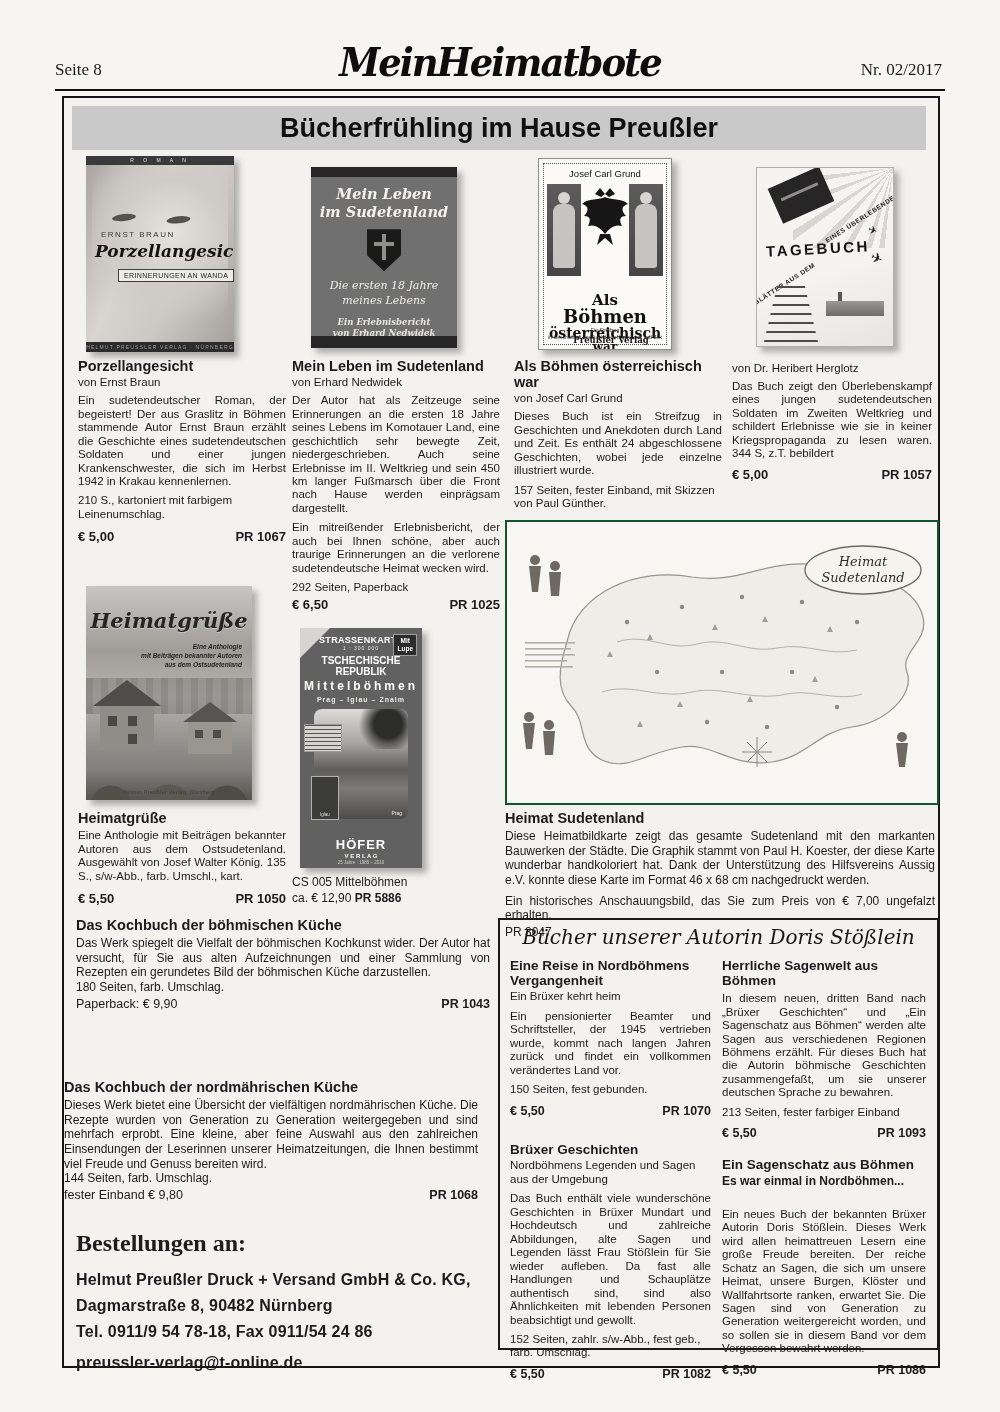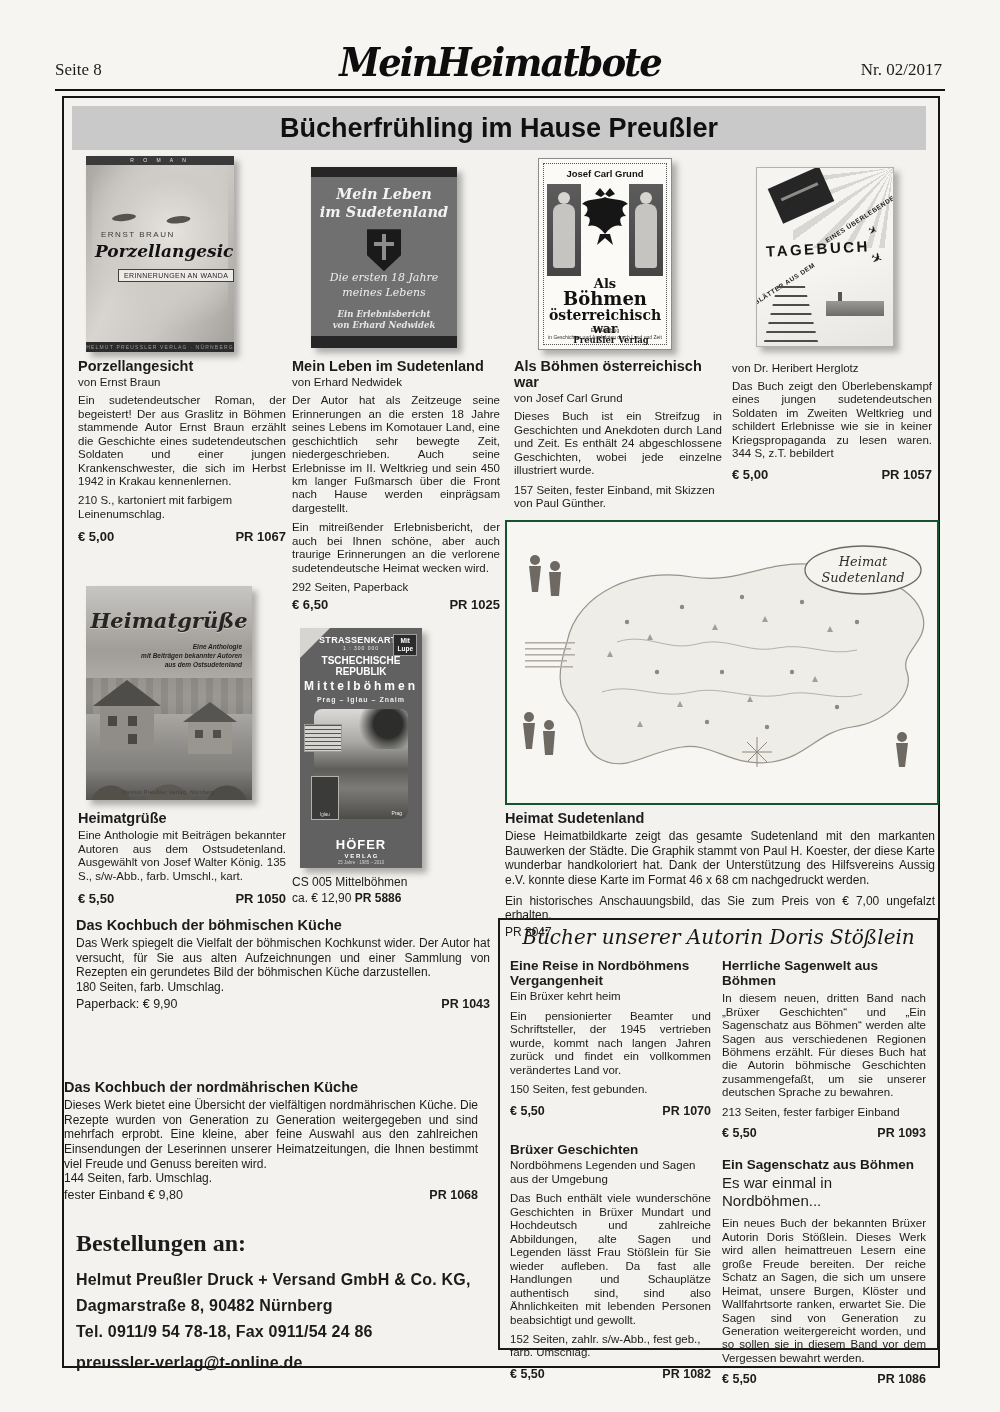--- a/index.html
+++ b/index.html
@@ -57,41 +57,41 @@
   
   .cover2{left:311px;top:167px;width:146px;height:181px;background:#707070;text-align:center;}
   .c2-strip-top{position:absolute;top:0;left:0;right:0;height:10px;background:#262626;}
   .c2-strip-bot{position:absolute;bottom:0;left:0;right:0;height:12px;background:#262626;}
   .c2-title{margin-top:18px;font-family:"DejaVu Serif",serif;font-style:italic;font-weight:bold;
     font-size:14.5px;line-height:1.25;color:#f3f2f0;}
   .c2-crest{position:relative;margin:8px auto 0;width:34px;height:42px;background:#1a1a1a;
     clip-path:polygon(0 0,100% 0,100% 62%,50% 100%,0 62%);}
   .c2-crest::before{content:"";position:absolute;left:45%;top:12%;width:12%;height:62%;background:#8d8d8b;}
   .c2-crest::after{content:"";position:absolute;left:22%;top:30%;width:56%;height:10%;background:#8d8d8b;}
-  .c2-sub{margin-top:0;font-family:"DejaVu Serif",serif;font-style:italic;font-size:11px;
+  .c2-sub{margin-top:8px;font-family:"DejaVu Serif",serif;font-style:italic;font-size:11px;
     line-height:1.3;color:#efeeec;}
   .c2-note{margin-top:9px;font-family:"DejaVu Serif",serif;font-style:italic;font-weight:bold;
     font-size:8.5px;line-height:1.35;color:#e7e6e4;}
   .c2-logo{margin:7px auto 0;width:16px;height:20px;background:#dbd9d5;
     clip-path:polygon(0 0,100% 0,100% 62%,50% 100%,0 62%);}
 
   
   .cover3{left:538px;top:158px;width:132px;height:190px;background:#fbfaf7;border:1px solid #8d8d8d;text-align:center;}
   .c3-dotted{position:absolute;inset:4px;border:1px dotted #555;pointer-events:none;}
-  .c3-author{position:absolute;top:9px;left:0;right:0;font-size:9.5px;font-weight:bold;color:#131313;}
+  .c3-author{position:absolute;top:9px;left:0;right:0;font-size:9.5px;font-weight:normal;color:#131313;}
   .c3-panel{position:absolute;top:25px;width:34px;height:92px;background:linear-gradient(#5c5c5c,#454545);}
   .c3-panel.left{left:8px;} .c3-panel.right{right:8px;}
   .c3-panel::before{content:"";position:absolute;top:8px;left:11px;width:12px;height:12px;
     background:#d7d5d1;border-radius:50%;}
   .c3-panel::after{content:"";position:absolute;top:20px;left:6px;width:22px;height:64px;
     background:#d3d1cd;border-radius:8px 8px 3px 3px;opacity:.9;}
   .c3-eagle{position:absolute;left:41px;top:28px;width:50px;height:62px;}
   .c3-titles{position:absolute;top:118px;left:0;right:0;font-family:"DejaVu Serif",serif;
     font-weight:bold;color:#111;}
-  .c3-t1{font-size:13px;line-height:1;}
+  .c3-t1{font-size:15px;line-height:1;margin-top:16px;}
   .c3-t2{font-size:18px;line-height:1;}
   .c3-t3{font-size:14px;line-height:1.1;}
   .c3-t4{font-size:12px;line-height:1.1;}
   .c3-subs{position:absolute;top:168px;left:4px;right:4px;font-size:5px;color:#333;line-height:1.35;}
   .c3-pub{position:absolute;bottom:4px;left:12px;right:0;font-family:"DejaVu Serif",serif;
     font-weight:bold;font-size:8.5px;color:#161616;}
 
   
   .cover4{left:756px;top:167px;width:136px;height:178px;border:1px solid #b3b1ad;
     background:linear-gradient(160deg,#f5f4f1 55%,#e7e5e1 100%);}
@@ -186,21 +186,21 @@
 
   
   .doris{position:absolute;left:498px;top:918px;width:437px;height:428px;border:2px solid #1a1a1a;}
   .doris-title{position:absolute;top:5px;left:0;right:0;text-align:center;
     font-family:"DejaVu Serif",serif;font-style:italic;font-size:20px;color:#171716;}
   .dcol{position:absolute;top:38px;}
   .dcol.left{left:10px;width:201px;}
   .dcol.right{left:222px;width:204px;}
   .ditem .bk-title{font-size:13.5px;}
   .ditem .bk-sub{font-size:11.5px;line-height:1.2;margin:0 0 6px;}
-  .ditem .bk-sub.bold{font-weight:normal;font-size:15px;margin-bottom:7px;}
+  .ditem .bk-sub.bold{font-weight:bold;font-size:12px;margin-bottom:19px;}
   .ditem .bk-body{font-size:11.5px;}
   .ditem .pricerow{font-size:12.5px;margin-top:7px;}
   .gap-l{margin-top:24px;}
   .gap-r{margin-top:17px;}
 </style>
 </head>
 <body>
 
 <div class="hdr-page">Seite 8</div>
 <div class="masthead">MeinHeimatbote</div>

